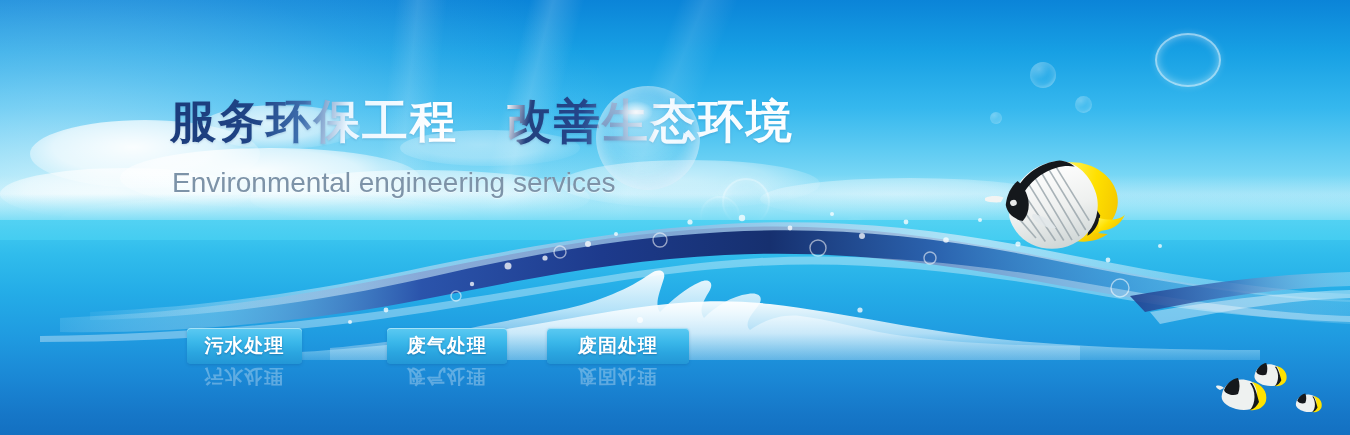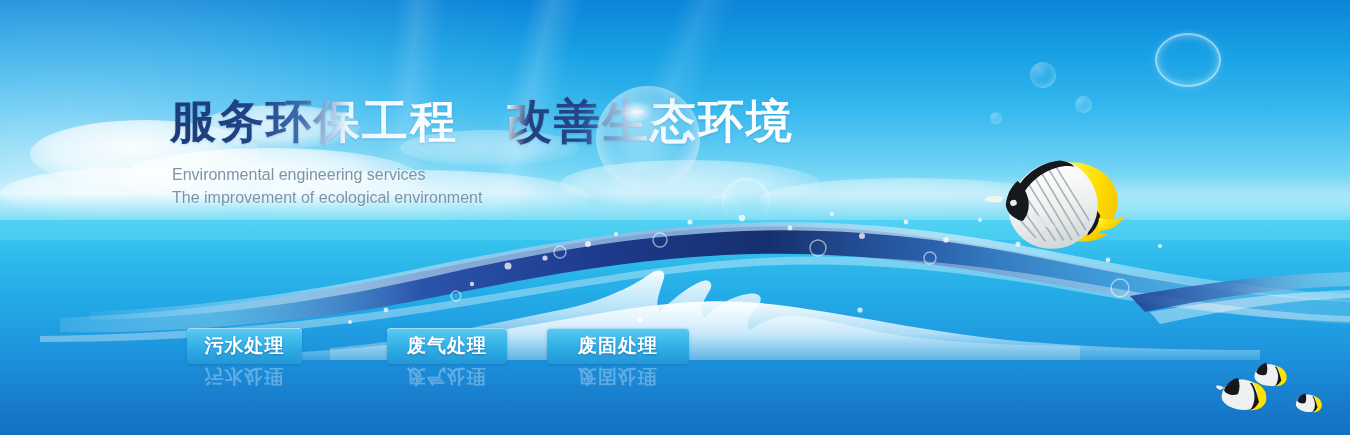--- a/index.html
+++ b/index.html
@@ -110,21 +110,21 @@
         #ffffff 52%, #23417f 56%, #24458a 64%,
         #5c8cc0 70%, #f2faff 76%, #ffffff 100%);
     -webkit-background-clip: text;
     background-clip: text;
     color: transparent;
     -webkit-text-fill-color: transparent;
     filter: drop-shadow(0 1px 1px rgba(20,60,120,0.18));
   }
   .sub-en {
     margin: 16px 0 0 2px;
-    font-size: 16px;
+    font-size: 28px;
     line-height: 1.34;
     color: #7d93a8;
     font-weight: normal;
     white-space: nowrap;
     text-shadow: 0 1px 0 rgba(255,255,255,0.45);
   }
 
   
   .title-bubble {
     position: absolute;
@@ -294,21 +294,20 @@
   <div class="bub" style="left:990px; top:112px; width:12px; height:12px; opacity:.55;"></div>
   <div class="bub ring" style="left:722px; top:178px; width:44px; height:44px; opacity:.65;"></div>
   <div class="bub ring" style="left:838px; top:218px; width:30px; height:30px; opacity:.6;"></div>
   <div class="bub ring" style="left:700px; top:196px; width:36px; height:36px; opacity:.45;"></div>
   <div class="bub ring" style="left:905px; top:248px; width:27px; height:27px; opacity:.7;"></div>
   <div class="bub ring" style="left:1147px; top:282px; width:34px; height:34px; opacity:.55;"></div>
 
   <div class="text-block">
     <div class="headline">服务环保工程　改善生态环境</div>
     <div class="sub-en">Environmental engineering services</div>
-    <div class="sub-en" style="margin-top:2px">The improvement of ecological environment</div>
   </div>
   <div class="title-bubble"></div>
 
   <div class="water">
     <div class="water-top-fade"></div>
   </div>
 
   <div class="wave-wrap">
     <svg width="1350" height="160" viewBox="0 0 1350 160" preserveAspectRatio="none">
       <defs>

